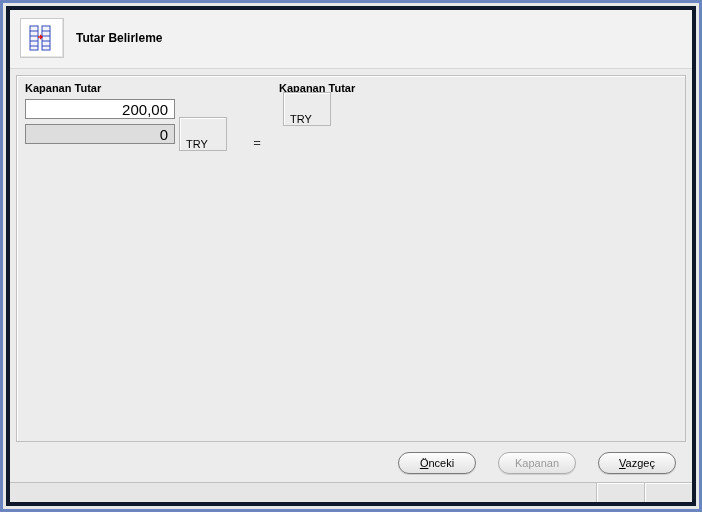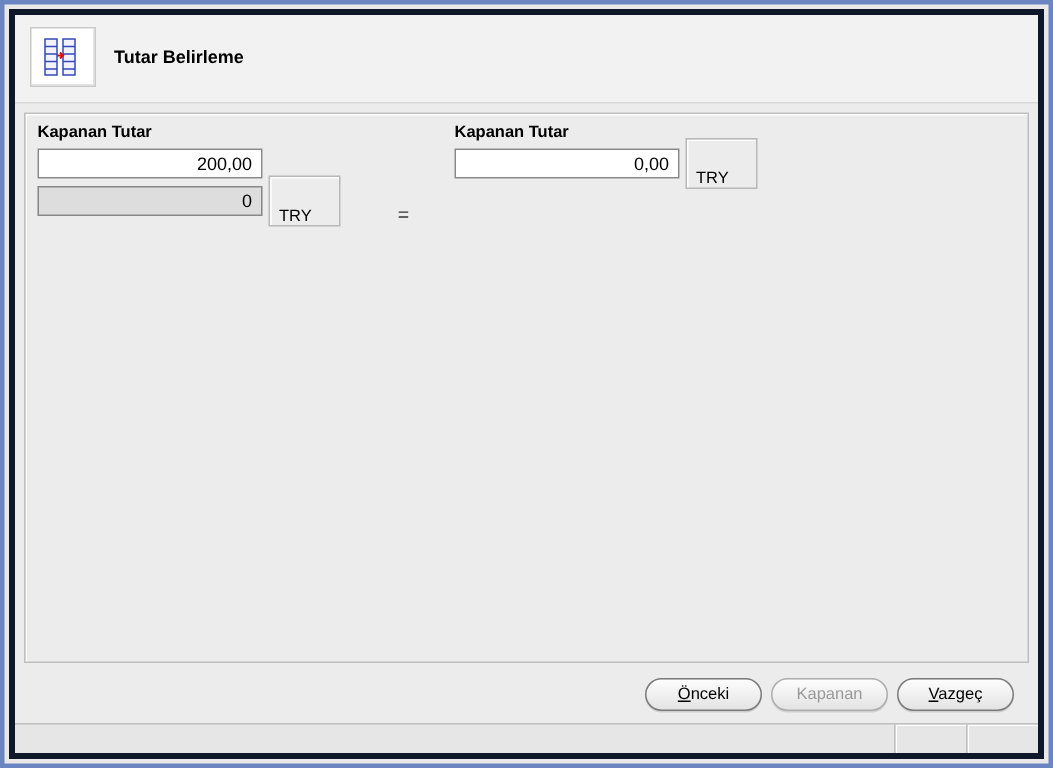--- a/index.html
+++ b/index.html
@@ -62,21 +62,21 @@
     flex: 1;
     border: 1px solid #bfbfbf;
     background: #ececec;
     padding: 6px 8px;
     box-shadow: inset 1px 1px 0 #fff;
     position: relative;
   }
   .columns {
     display: flex;
     align-items: flex-start;
-    gap: 16px;
+    gap: 4px;
   }
   .col {
     display: flex;
     flex-direction: column;
   }
   .col-left { width: 210px; }
   .col-right { width: 210px; }
   .col-eq {
     width: 36px;
     display: flex;
@@ -96,21 +96,21 @@
   .row {
     display: flex;
     align-items: center;
     margin-bottom: 3px;
     height: 22px;
   }
   .num-input {
     height: 20px;
     border: 1px solid #888;
     background: #fff;
-    font-size: 12px;
+    font-size: 15px;
     padding: 0 6px 0 2px;
     text-align: right;
     font-family: inherit;
     color: #000;
     width: 150px;
   }
   .num-input.shaded {
     background: #ddd;
     color: #000;
   }
@@ -127,21 +127,21 @@
     box-shadow: inset 1px 1px 0 #fff;
   }
   .cur-spacer {
     width: 48px;
     height: 20px;
     margin-left: 4px;
   }
   .button-row {
     display: flex;
     justify-content: flex-end;
-    gap: 6px;
+    gap: 22px;
     padding: 10px 10px 8px 10px;
   }
   .wbtn {
     min-width: 78px;
     height: 22px;
     border: 1px solid #7a7a7a;
     border-radius: 11px;
     background: linear-gradient(#fdfdfd, #e3e3e3);
     font-size: 11px;
     font-family: inherit;
@@ -209,21 +209,20 @@
               <input class="num-input shaded" value="0" style="">
               <div class="cur-label">TRY</div>
             </div>
           </div>
 
           <div class="col-eq">=</div>
 
           <div class="col col-right">
             <div class="group-label">Kapanan Tutar</div>
             <div class="row">
-              <input class="num-input" value="0,00" style="">
               <div class="cur-label">TRY</div>
             </div>
           </div>
 
         </div>
       </div>
 
       <div class="button-row">
         <button class="wbtn"><span class="ul">Ö</span><span>nceki</span></button>
         <button class="wbtn disabled">Kapanan</button>

